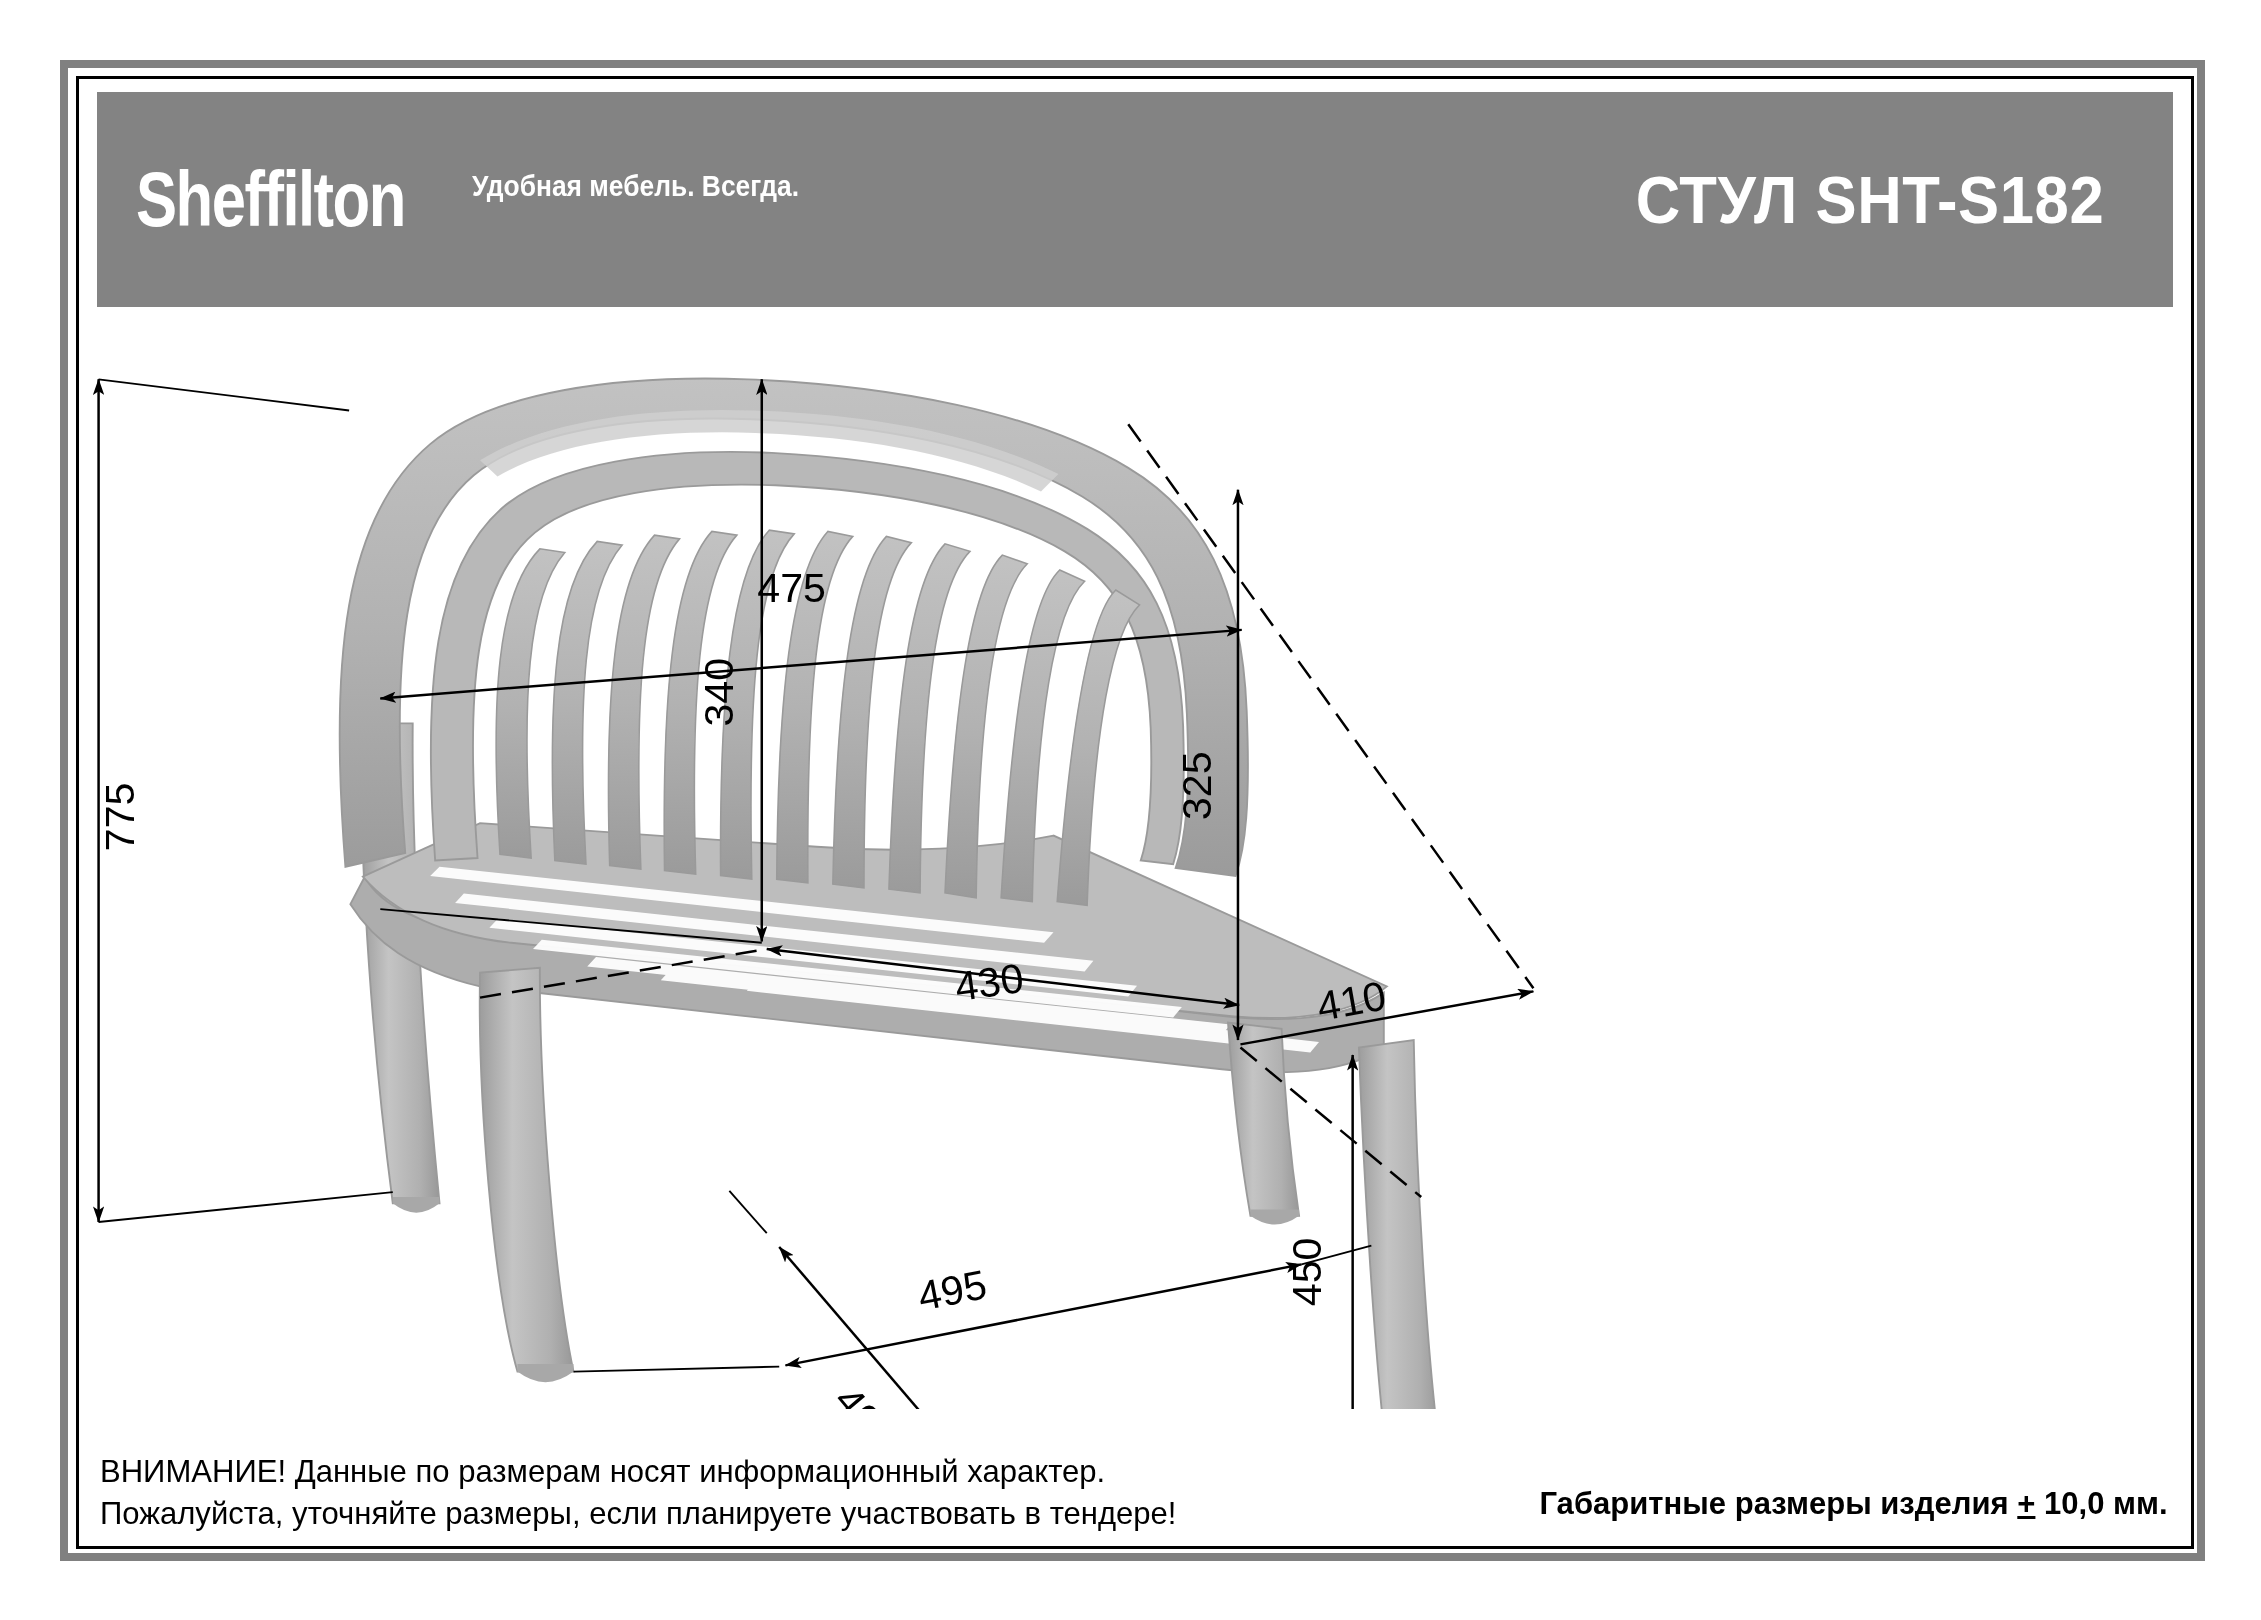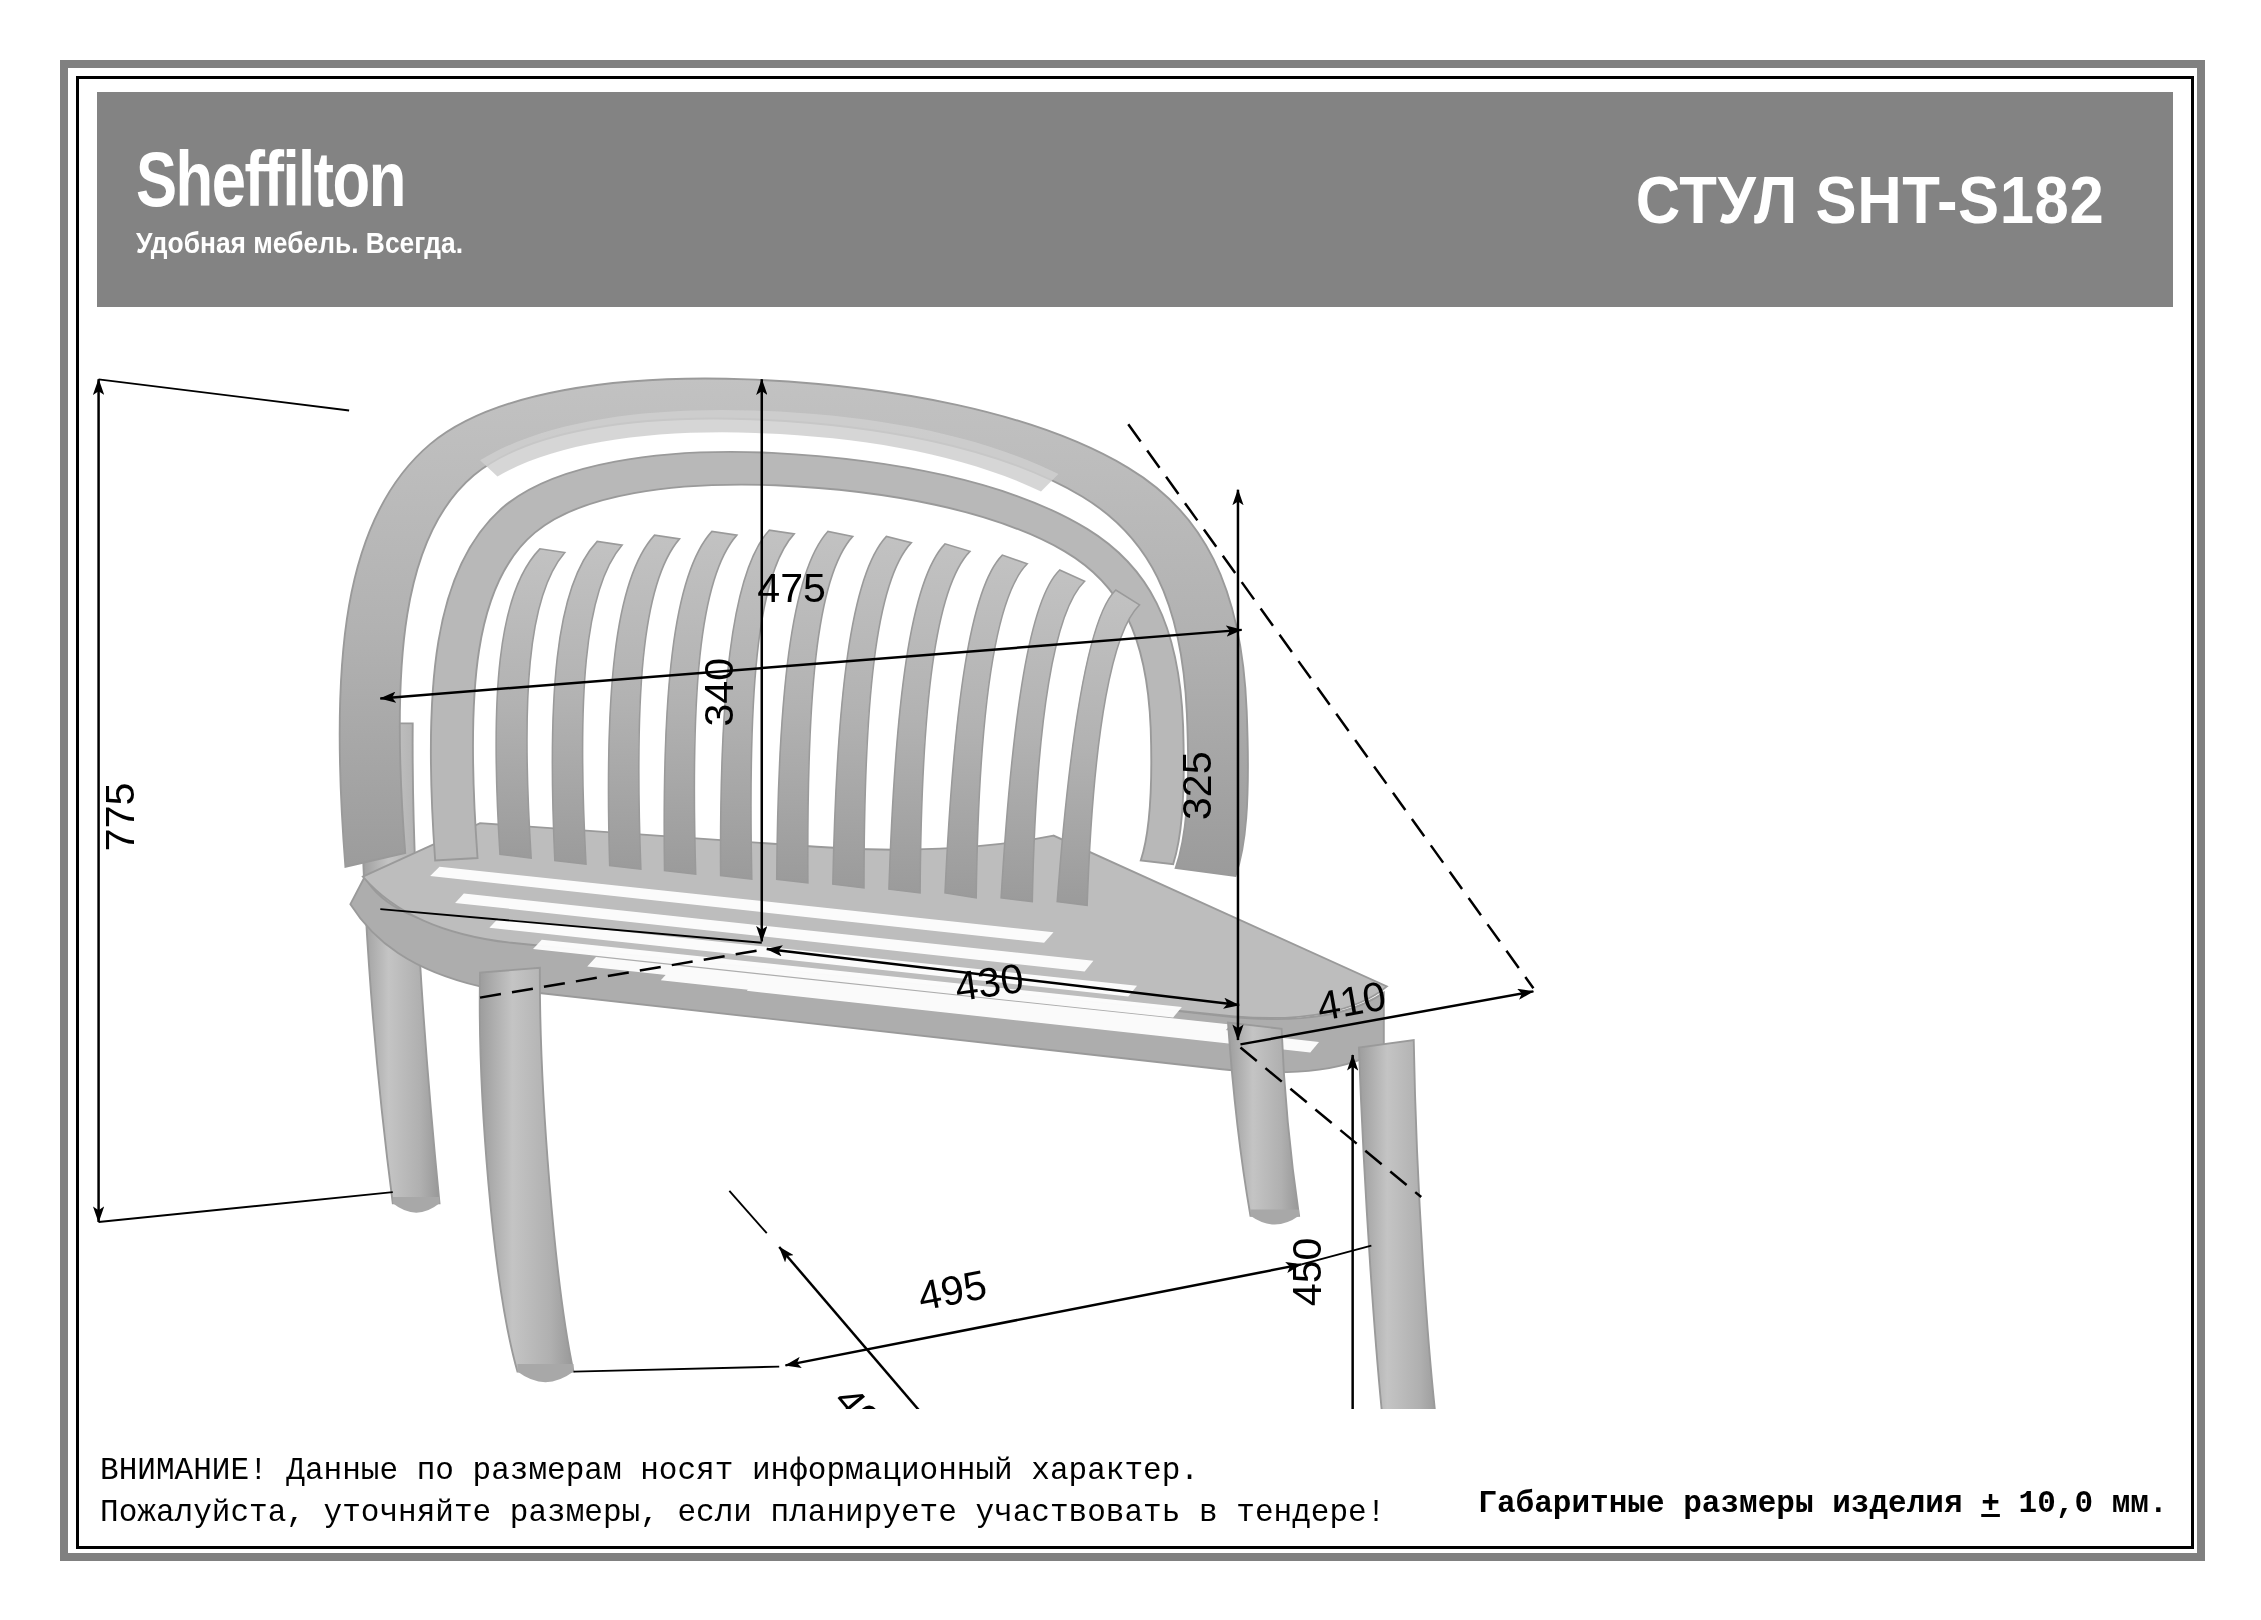--- a/index.html
+++ b/index.html
@@ -9,38 +9,38 @@
   
   .frame-gray{position:absolute;left:60px;top:60px;width:2145px;height:1501px;
     border:8.7px solid #808080;box-sizing:border-box;}
   
   .frame-black{position:absolute;left:76px;top:76px;width:2118px;height:1473px;
     border:3.1px solid #000;box-sizing:border-box;}
 
   
   .header{position:absolute;left:97px;top:92px;width:2076px;height:215px;
     background:#838383;display:flex;align-items:center;justify-content:space-between;}
-  .logo-wrap{margin-left:39px;display:flex;flex-direction:column;align-items:flex-start;}
+  .logo-wrap{margin-left:39px;display:flex;flex-direction:row;align-items:flex-start;}
   .logo-name{color:#fff;font-size:77px;line-height:1.0;font-weight:bold;
     letter-spacing:-1.9px;font-family:"Liberation Sans",sans-serif;
     transform:scaleX(0.80);transform-origin:left center;}
   .logo-tag{color:#fff;font-size:30px;line-height:1.0;font-weight:bold;margin-top:10px;
     letter-spacing:0px;font-family:"Liberation Sans",sans-serif;
     transform:scaleX(0.88);transform-origin:left center;}
   .title{color:#fff;font-size:67px;font-weight:bold;margin-right:69px;
     letter-spacing:0.6px;transform:scaleX(0.92);transform-origin:right center;
     font-family:"Liberation Sans",sans-serif;white-space:nowrap;}
 
   
   .canvas{position:absolute;left:81px;top:312px;width:2107px;height:1097px;}
   .canvas svg{display:block;width:100%;height:100%;}
 
   
   .footer{position:absolute;left:100px;top:1450px;width:2076px;height:94px;
-    display:flex;align-items:flex-start;justify-content:space-between;font-family:Liberation Mono, monospace;}
+    display:flex;align-items:flex-start;justify-content:space-between;}
   .footer-left{font-size:32px;line-height:1.32;color:#000;
     transform:scaleX(0.97);transform-origin:left top;white-space:nowrap;}
   .footer-right{font-size:32px;font-weight:bold;color:#000;margin-top:35px;
     margin-right:8.7px;transform:scaleX(0.97);transform-origin:right top;white-space:nowrap;}
   .pm{ text-decoration:underline; }
 </style>
 </head>
 <body>
 
 <div class="page">

